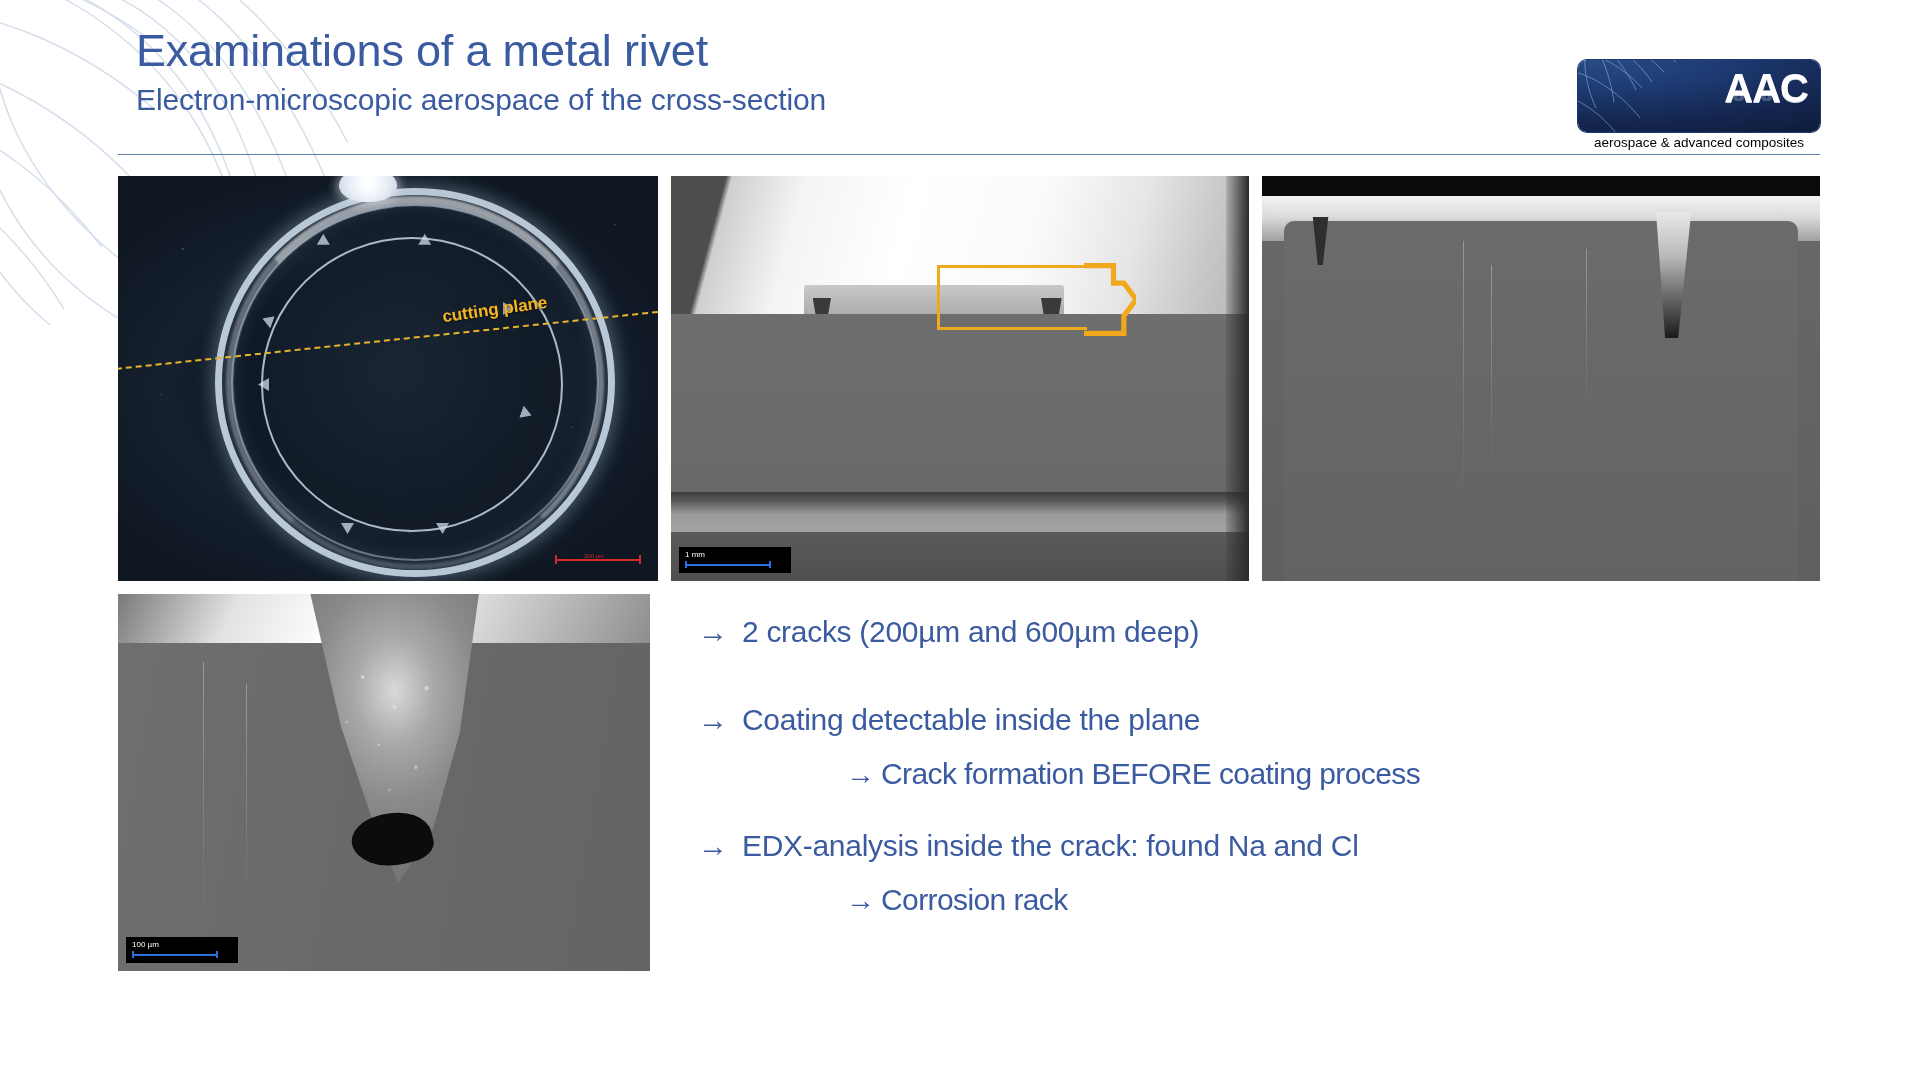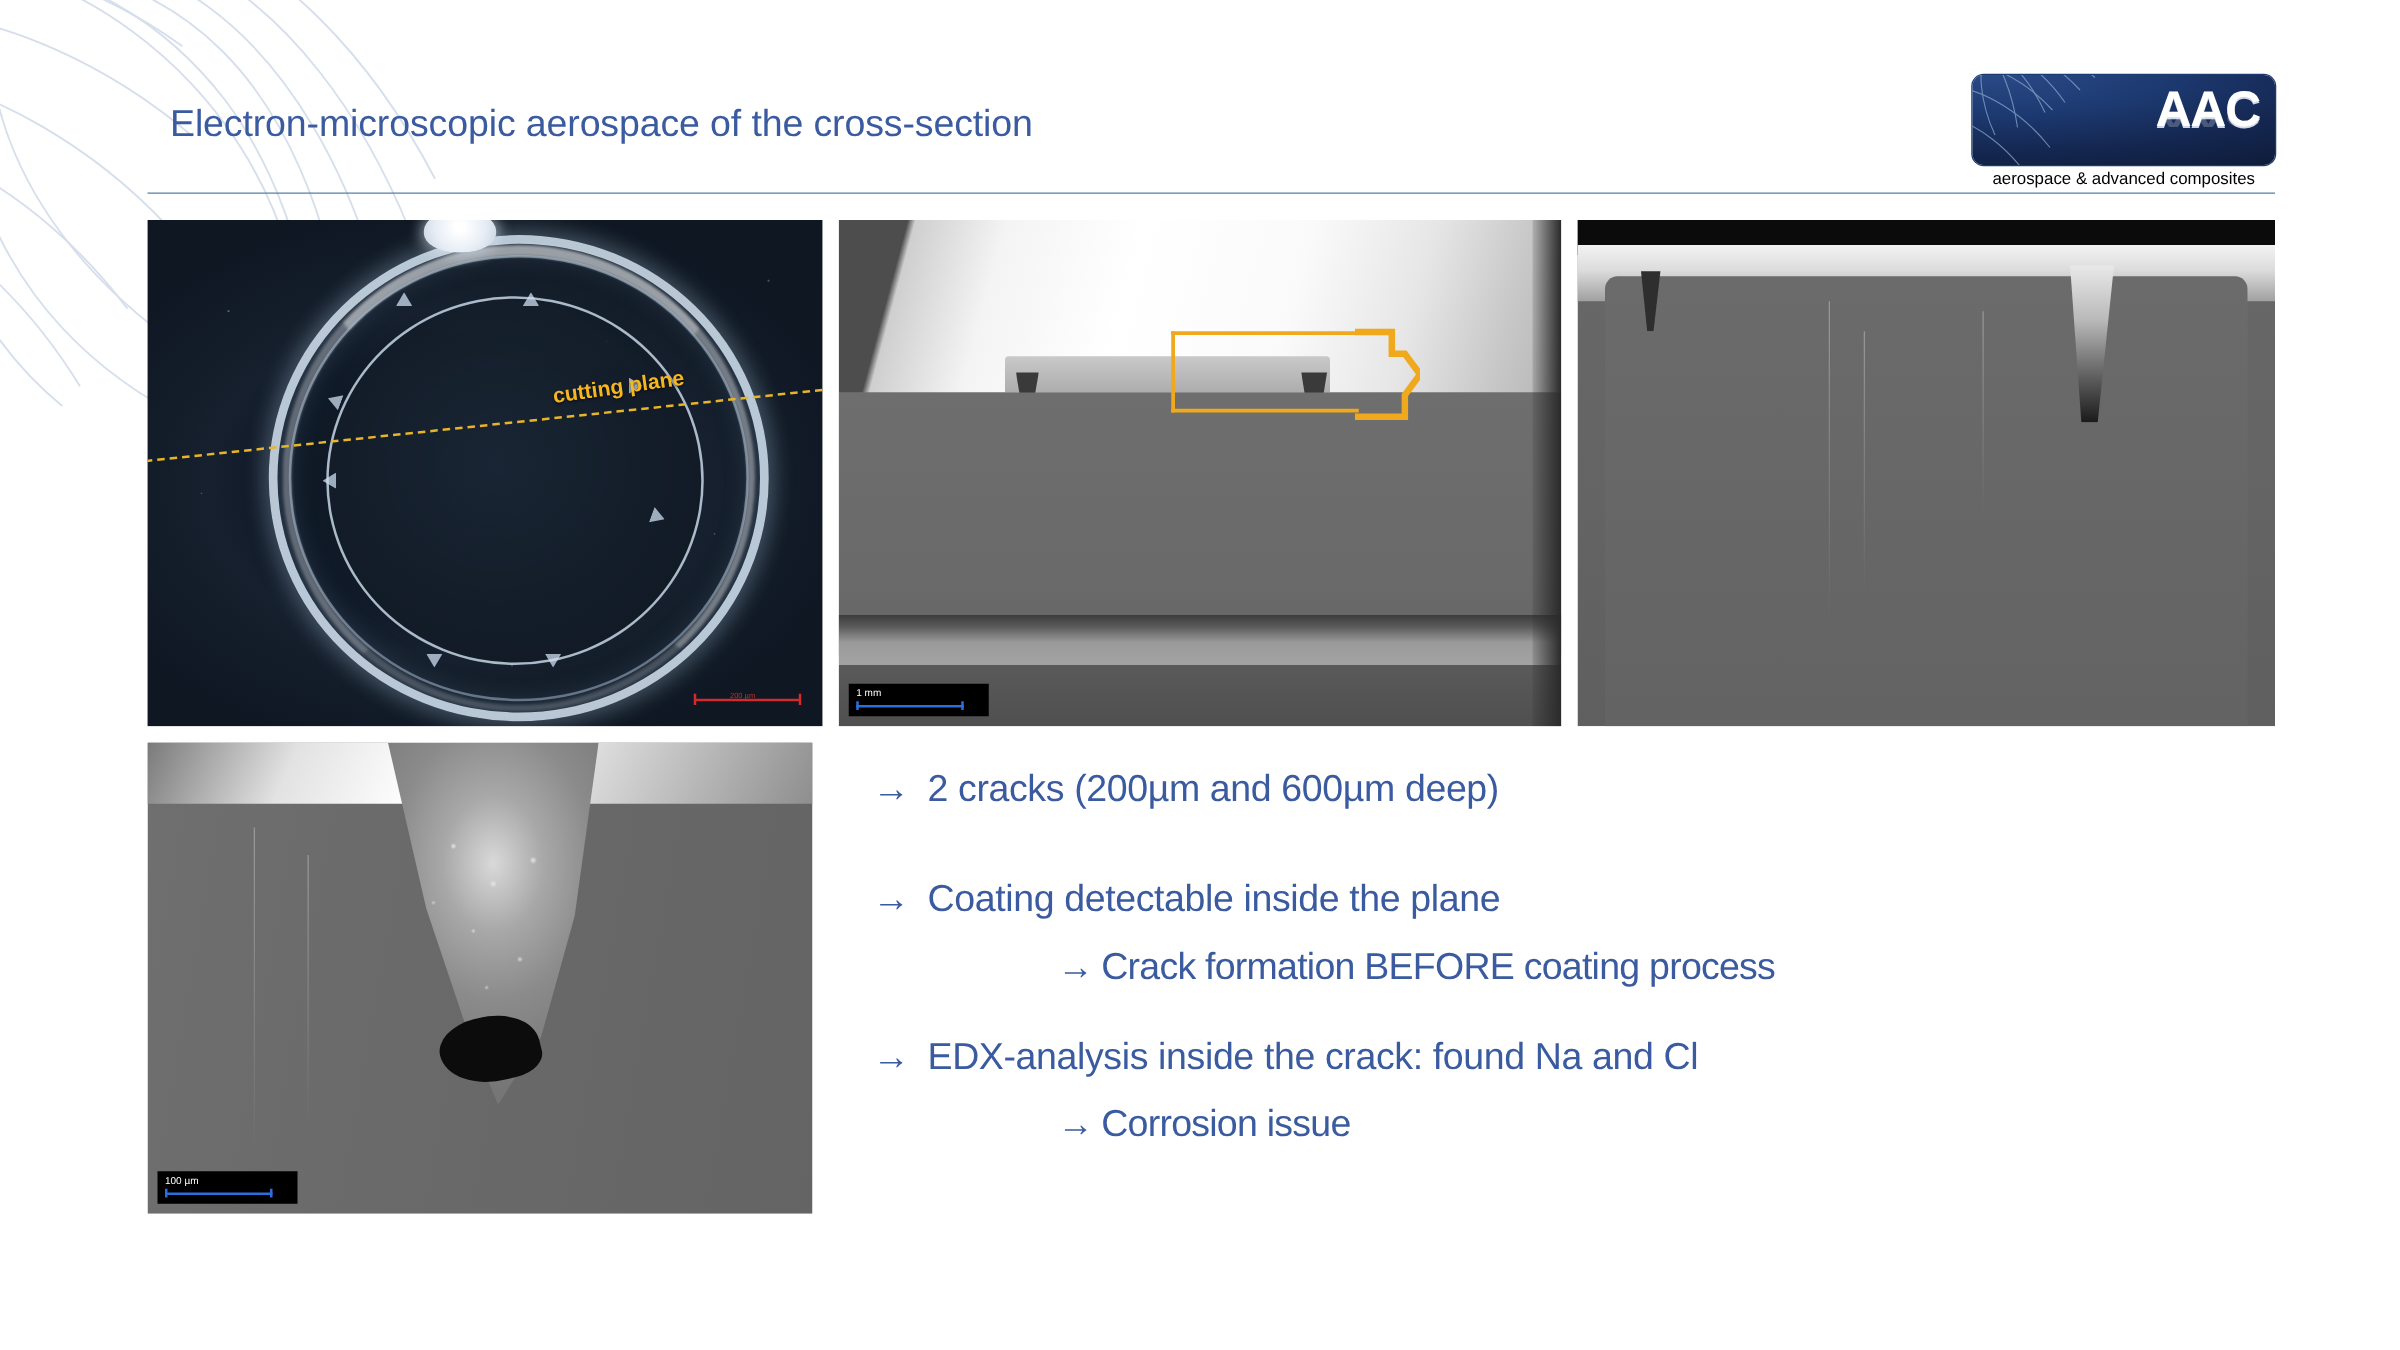--- a/index.html
+++ b/index.html
@@ -293,20 +293,21 @@
     <path d="M18 22 C 74 26, 130 44, 182 76"></path>
     <path d="M6 58 C 78 60, 152 86, 216 132"></path>
     <path d="M0 104 C 74 110, 156 146, 224 204"></path>
     <path d="M0 156 C 66 168, 144 212, 204 276"></path>
     <path d="M0 212 C 56 228, 122 276, 172 342"></path>
     <path d="M0 272 C 44 292, 96 342, 134 404"></path>
   </g>
 </svg>
 
 <div id="slide-header">
+  <div id="page-title">Examinations of a metal rivet</div>
   <div id="page-subtitle">Electron-microscopic aerospace of the cross-section</div>
   <div id="header-rule"></div>
 
   <div id="brand-logo">
     <div class="logo-plate">
       <svg class="logo-globe" viewBox="0 0 150 130">
         <g stroke="#8fa8cf" stroke-width="0.9" fill="none" opacity="0.85">
           <path d="M34 6 C 52 14, 70 34, 82 60"></path>
           <path d="M34 6 C 56 10, 80 26, 98 52"></path>
           <path d="M34 6 C 60 6, 88 18, 110 42"></path>
@@ -430,16 +431,16 @@
 
   <div class="group-gap"></div>
 
   <div class="bullet-row bullet-level-1">
     <span class="bullet-arrow">→</span>
     <span class="bullet-text">EDX-analysis inside the crack: found Na and Cl</span>
   </div>
 
   <div class="bullet-row bullet-level-2">
     <span class="bullet-arrow">→</span>
-    <span class="bullet-text">Corrosion issue</span>
+    <span class="bullet-text">Corrosion rack</span>
   </div>
 
 </div>
 
 </body></html>

